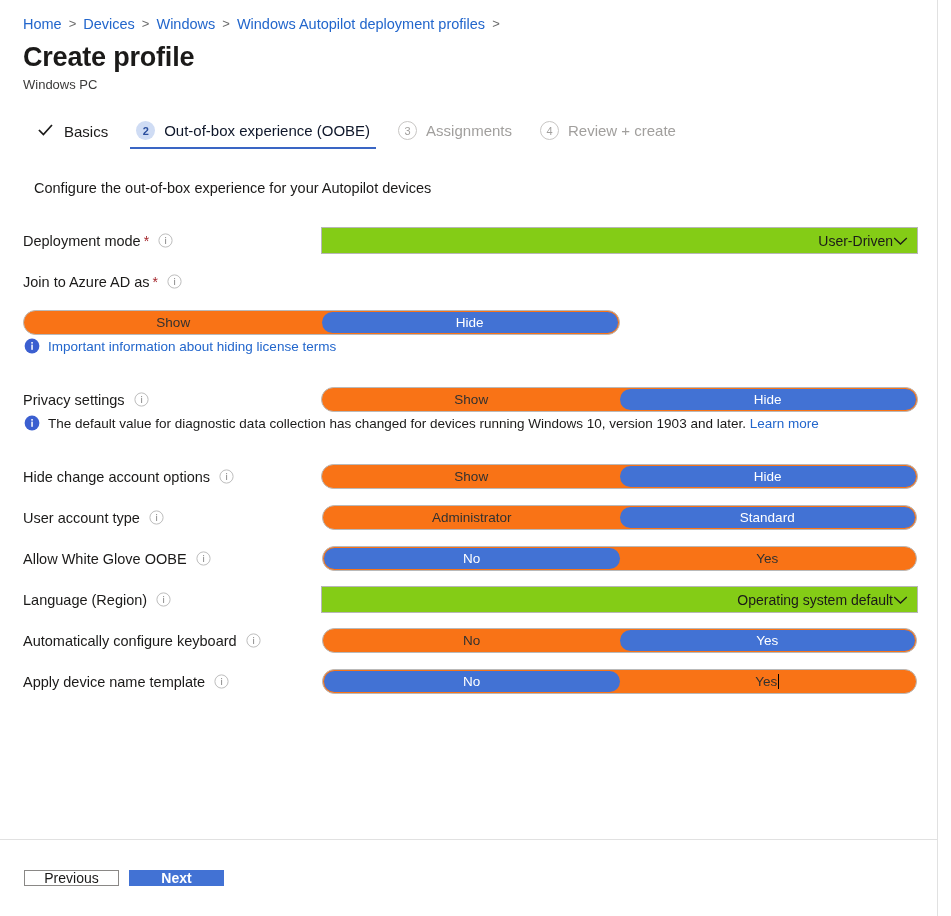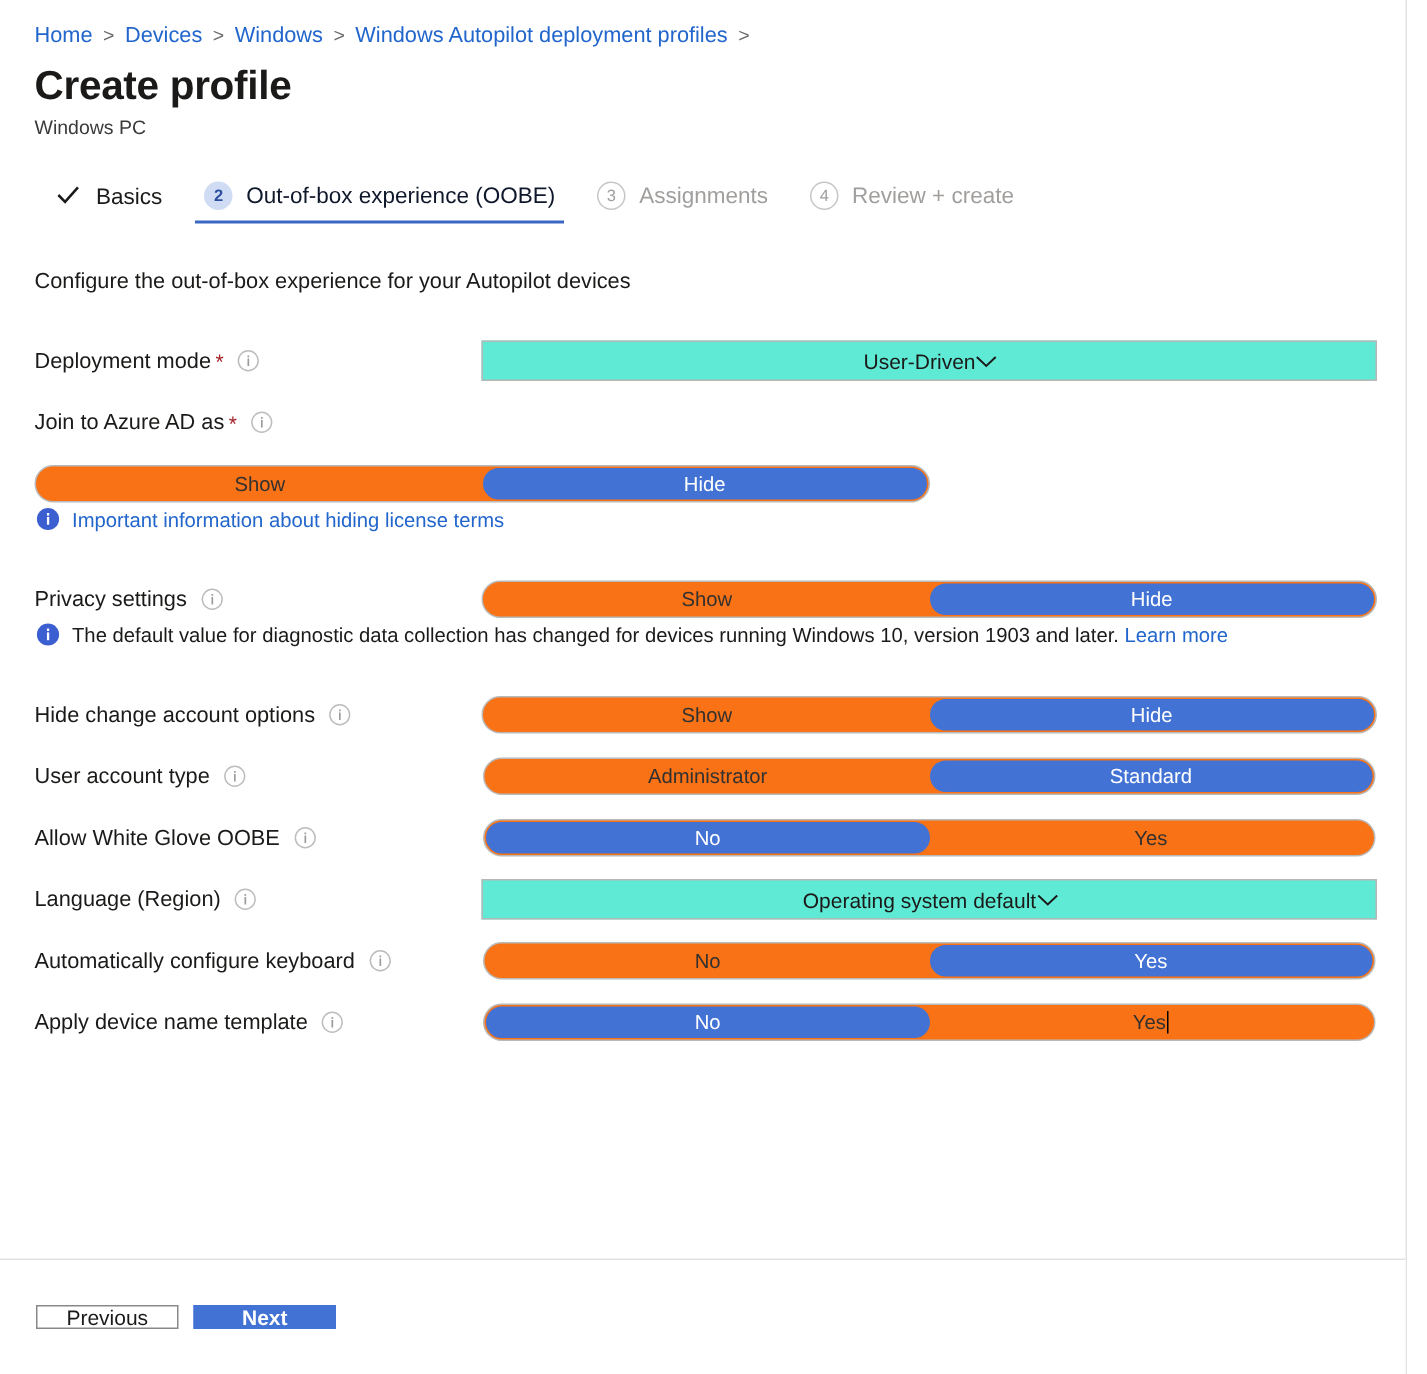--- a/index.html
+++ b/index.html
@@ -128,21 +128,21 @@
 
   
   .content {
     flex: 1 1 auto;
     padding: 0 0 0 0;
     position: relative;
   }
   .intro {
     font-size: 14.5px;
     color: #1b1a19;
-    padding: 29px 0 0 23px;
+    padding: 29px 0 0 34px;
     line-height: 20px;
   }
 
   .form { padding: 22px 0 0 0; }
 
   .row {
     display: flex;
     align-items: center;
     height: 41px;
     padding-left: 23px;
@@ -169,28 +169,28 @@
     display: inline-flex;
     cursor: pointer;
   }
 
   
   .dropdown {
     width: 597px;
     height: 27px;
     box-sizing: border-box;
     border: 1px solid #b7b7b7;
-    background: #5eead4;
+    background: #84cc16;
     display: flex;
     align-items: center;
     padding: 0 9px 0 11px;
     font-size: 14px;
     color: #1b1a19;
     cursor: pointer;
-    justify-content: center;
+    justify-content: flex-end;
   }
   .dropdown-value { line-height: 20px; }
   .chevron { flex: 0 0 auto; display: flex; align-items: center; }
 
   
   .toggle {
     width: 597px;
     height: 25px;
     box-sizing: border-box;
     border: 1px solid #b9b9b9;

